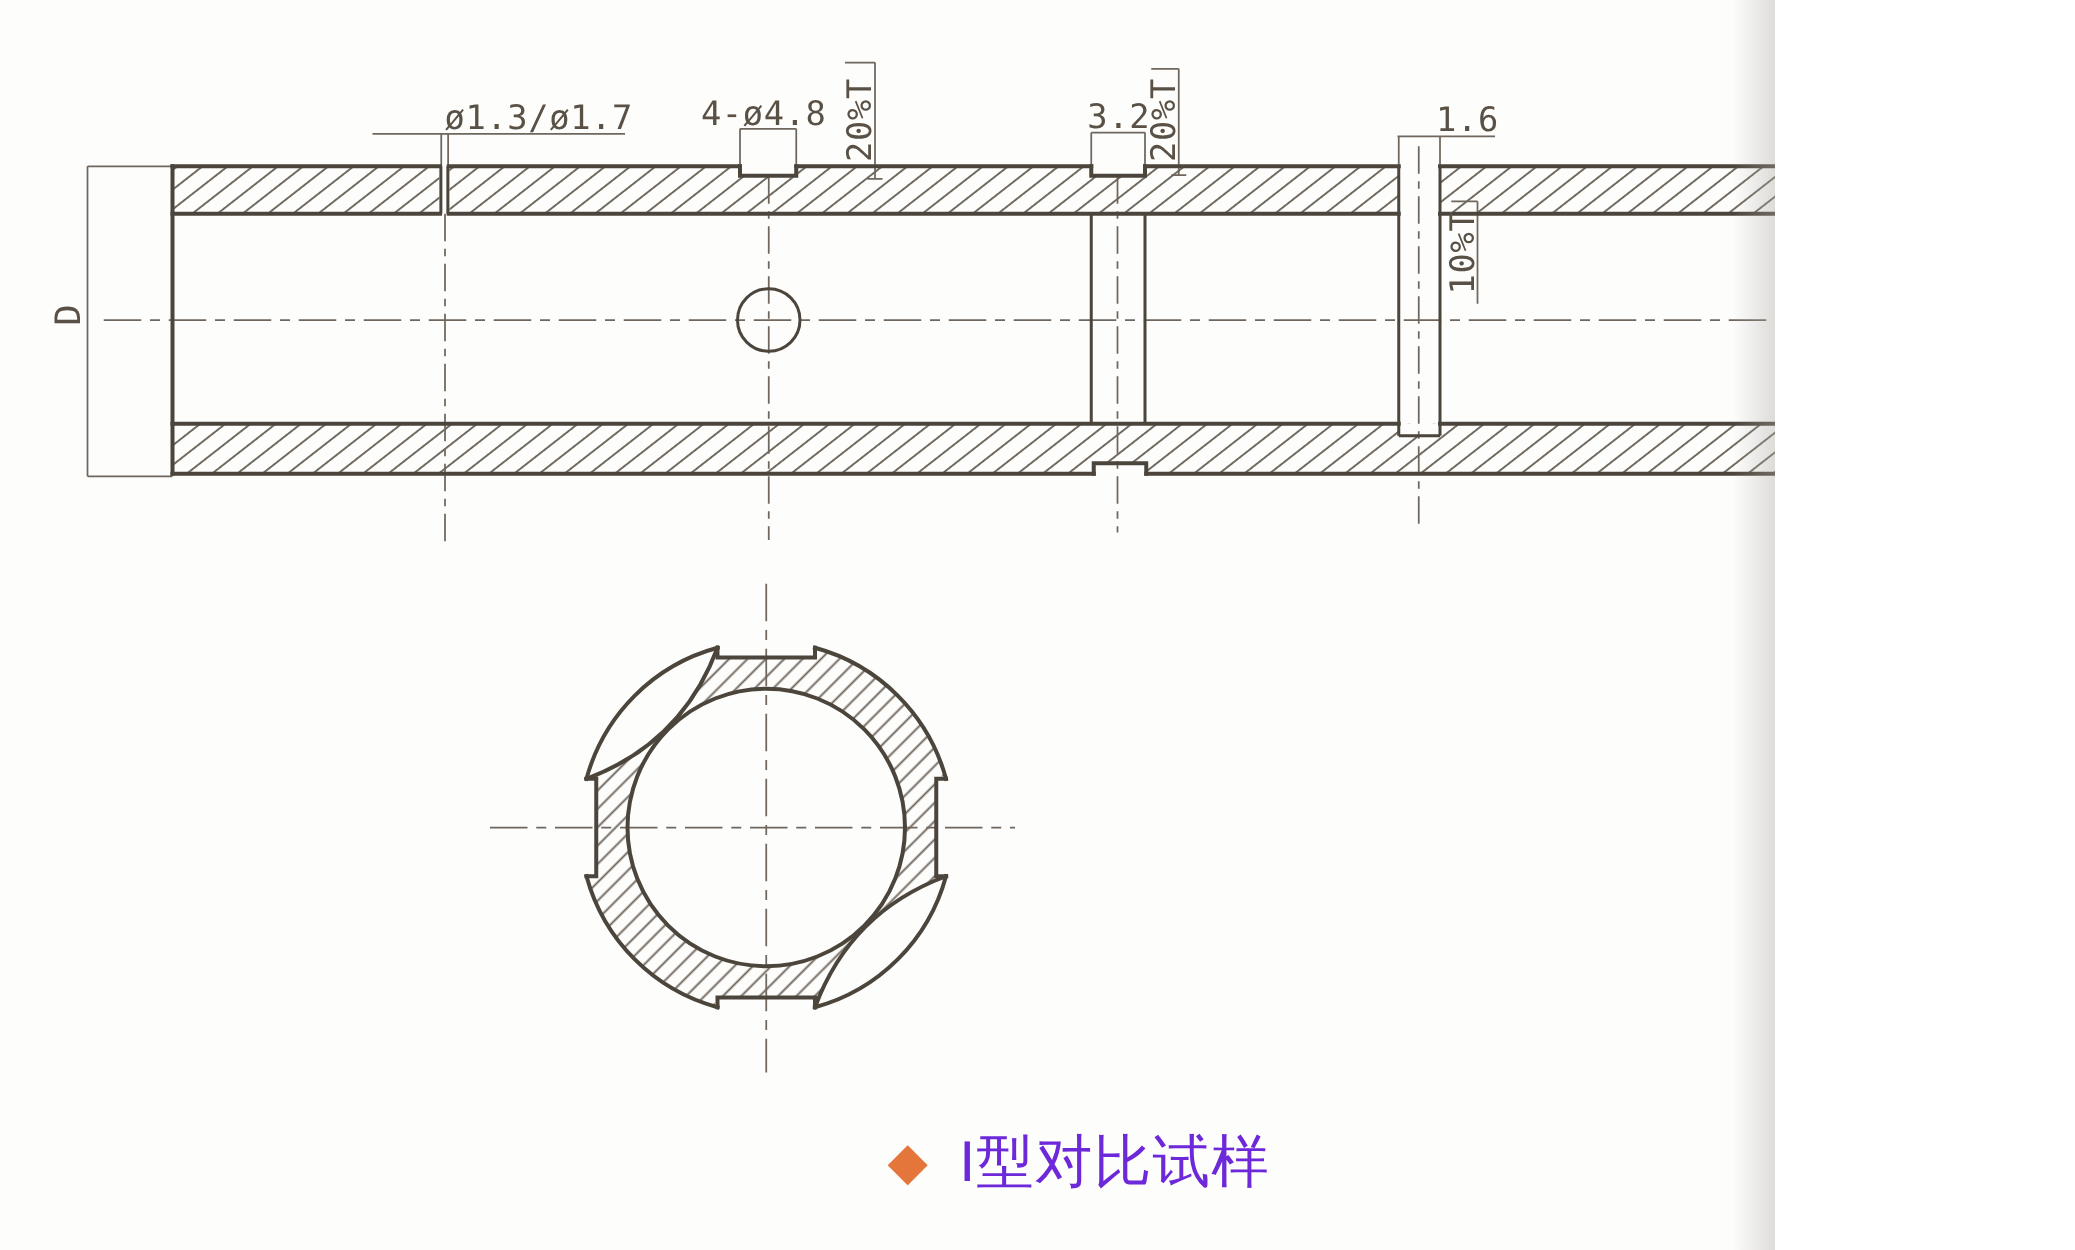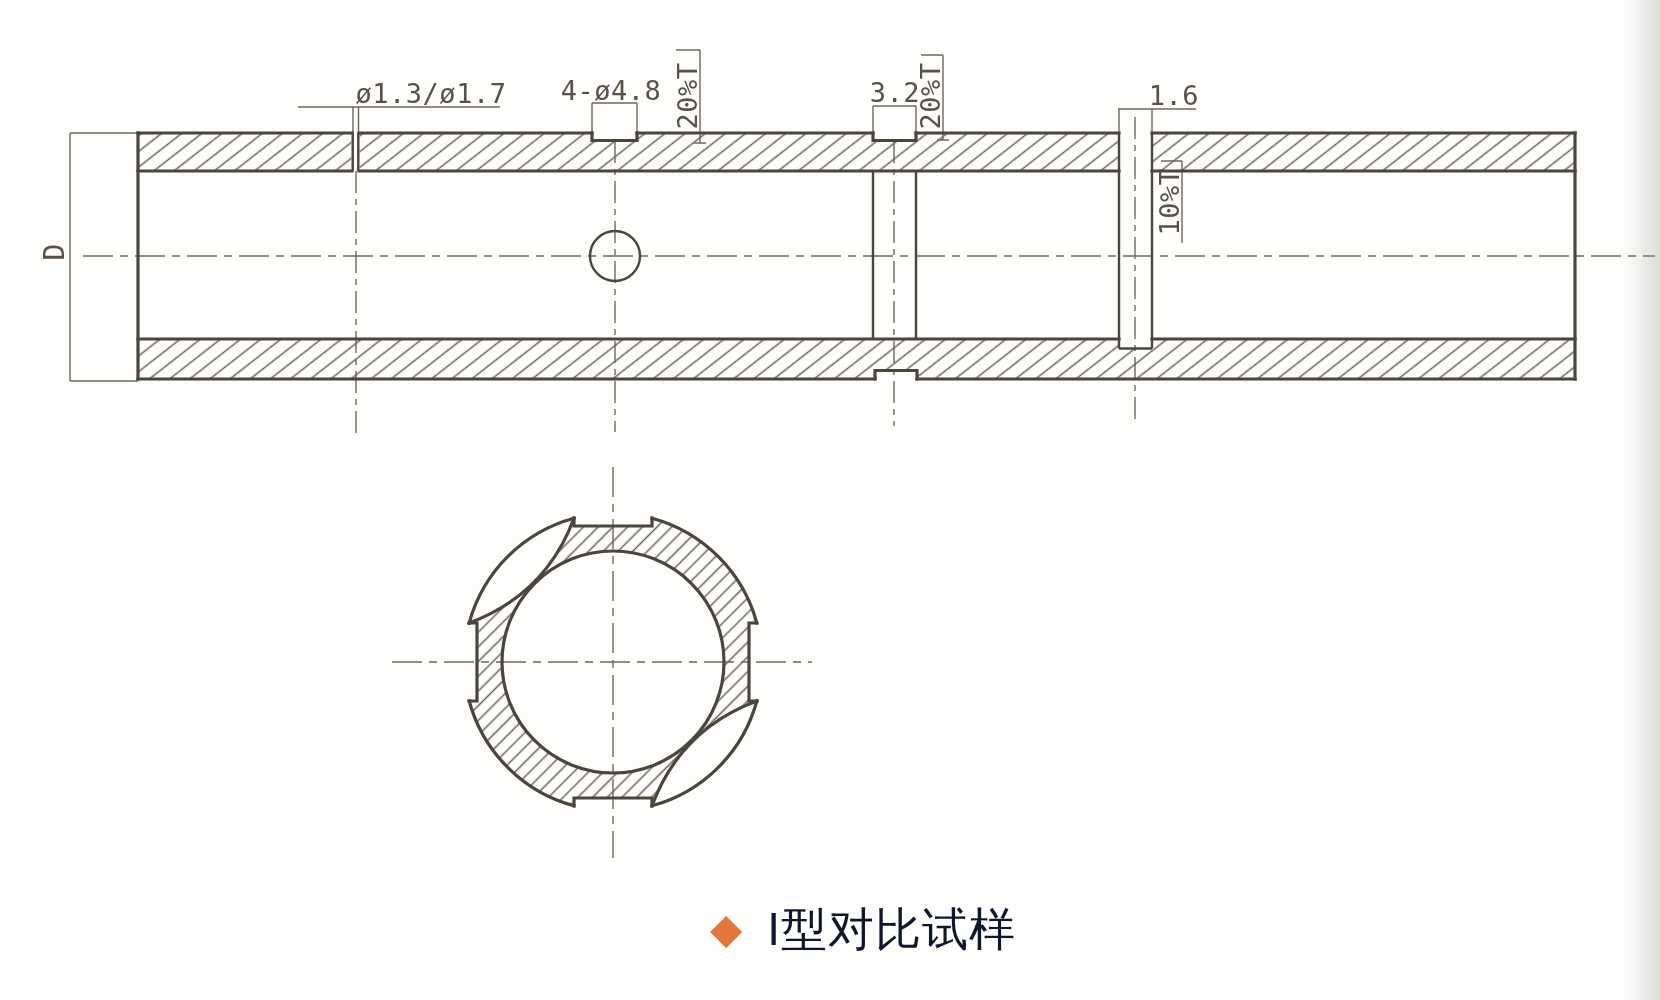--- a/index.html
+++ b/index.html
@@ -1,36 +1,36 @@
 <!DOCTYPE html>
 <html><head>
 <meta charset="utf-8">
 <style>
   html,body{margin:0;padding:0;background:#ffffff;}
   .stage{
-    position:relative;width:1660px;height:1000px;overflow:hidden;
+    position:relative;width:1420px;height:1000px;overflow:hidden;
     background:#fdfdfc;
     font-family:"DejaVu Sans",sans-serif;
   }
   .stage svg{position:absolute;left:0;top:0;}
   .dim-text{
     font-family:"DejaVu Sans Mono",monospace;
     font-size:27px;fill:#5a5146;letter-spacing:0.5px;
   }
   .dim-text-d{font-family:"DejaVu Sans Mono",monospace;font-size:28px;fill:#5a5146;}
   .caption{
     position:absolute;left:710px;top:904px;
     display:flex;align-items:center;gap:25px;
   }
   .caption .bullet{
     font-size:42px;line-height:1;color:#e4763b;
     font-family:"DejaVu Sans",sans-serif;
   }
   .caption .title{
-    font-size:46px;line-height:1.1;color:#0f172a;letter-spacing:1px;
+    font-size:46px;line-height:1.1;color:#6d28d9;letter-spacing:1px;
     font-family:"Liberation Sans","DejaVu Sans",sans-serif;
   }
   .page-edge{
     position:absolute;right:0;top:0;width:34px;height:100%;
     background:linear-gradient(to right, rgba(168,166,160,0) 0%, rgba(168,166,160,0.38) 100%);
     pointer-events:none;
   }
 </style>
 </head>
 <body>

